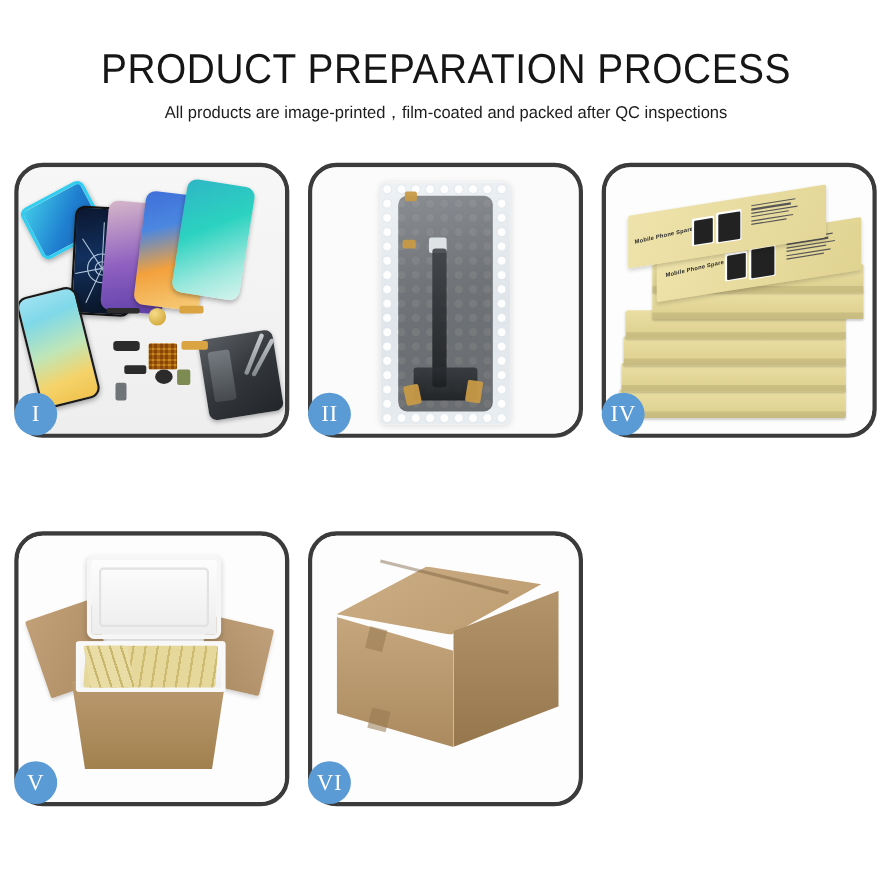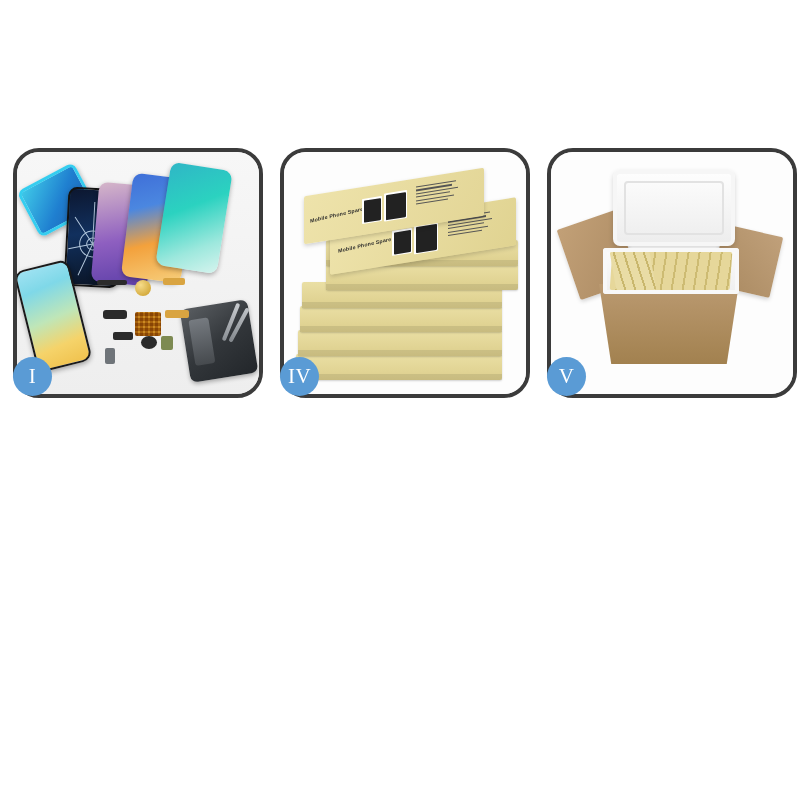--- a/index.html
+++ b/index.html
@@ -192,20 +192,24 @@
     background:linear-gradient(#b4946b,#96774d);
     clip-path:polygon(0 26%,100% 0,100% 74%,0 100%);}
   .tape{position:absolute;background:rgba(150,120,80,.55);}
   .seam{position:absolute;background:rgba(120,95,62,.45);}
 </style>
 </head>
 <body>
 
 <div class="page">
 
+  <div class="header">
+    <div class="title">PRODUCT PREPARATION PROCESS</div>
+    <div class="subtitle">All products are image-printed，film-coated and packed after QC inspections</div>
+  </div>
 
   <div class="grid">
 
     <div class="panel">
       <div class="stage p1">
         <div class="scr s-blue"></div>
         <div class="scr s-dark"></div>
         <svg class="crack" viewBox="0 0 55 99">
           <g stroke="#cfe3f5" stroke-width="1" fill="none" opacity=".85">
             <circle cx="27" cy="56" r="13"></circle>
@@ -227,20 +231,35 @@
         <div class="chip" style="left:96px;top:180px;width:20px;height:8px;"></div>
         <div class="chip" style="left:124px;top:184px;width:16px;height:13px;border-radius:50%;"></div>
         <div class="chip" style="left:88px;top:196px;width:10px;height:16px;border-radius:2px;background:#6f7479;"></div>
         <div class="flex" style="left:144px;top:184px;width:12px;height:14px;background:#7d8a52;"></div>
         <div class="tweezer"></div>
         <div class="tweezer2"></div>
       </div>
       <div class="badge">I</div>
     </div>
 
+    <div class="panel">
+      <div class="stage p2">
+        <div class="bwrap">
+          <div class="innerpart"></div>
+          <div class="connA"></div>
+          <div class="cableA"></div>
+          <div class="cableB"></div>
+          <div class="goldtab" style="left:22px;top:8px;width:11px;height:9px;"></div>
+          <div class="goldtab" style="left:20px;top:52px;width:12px;height:8px;"></div>
+          <div class="goldtab" style="left:22px;top:184px;width:14px;height:18px;transform:rotate(-12deg);"></div>
+          <div class="goldtab" style="left:78px;top:180px;width:14px;height:20px;transform:rotate(9deg);"></div>
+        </div>
+      </div>
+      <div class="badge">II</div>
+    </div>
 
 
     <div class="panel">
       <div class="stage p4">
         <div class="stack">
           <div class="sb" style="left:0;top:176px;width:206px;">
               <i></i>
             </div>
           <div class="sb" style="left:2px;top:152px;width:204px;">
               <i></i>
@@ -304,15 +323,26 @@
         <div class="flapR"></div>
         <div class="foamlid"></div>
         <div class="cartonBody"></div>
         <div class="foamTray"></div>
         <div class="goldrows"></div>
         <div class="goldrows2"></div>
       </div>
       <div class="badge">V</div>
     </div>
 
+    <div class="panel">
+      <div class="stage p6">
+        <div class="c-top"></div>
+        <div class="c-front"></div>
+        <div class="c-side"></div>
+        <div class="seam" style="left:60px;top:36px;width:120px;height:3px;transform:rotate(14deg);"></div>
+        <div class="tape" style="left:50px;top:84px;width:16px;height:20px;transform:rotate(14deg);"></div>
+        <div class="tape" style="left:52px;top:158px;width:17px;height:19px;transform:rotate(14deg);"></div>
+      </div>
+      <div class="badge">VI</div>
+    </div>
 
   </div>
 </div>
 
 </body></html>

